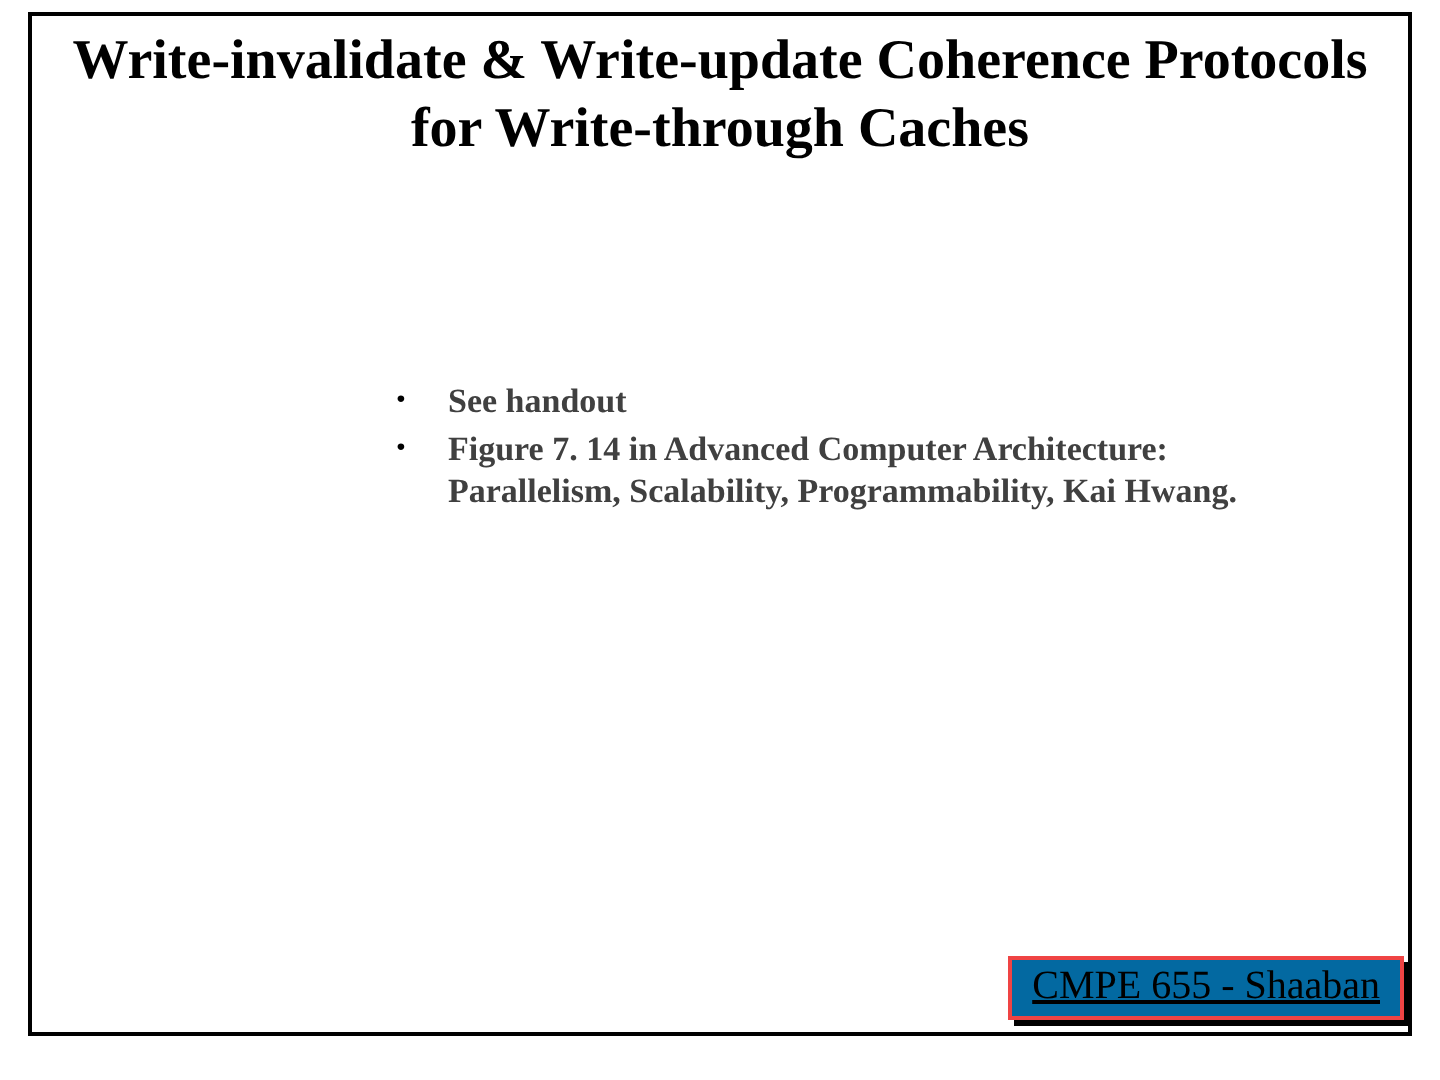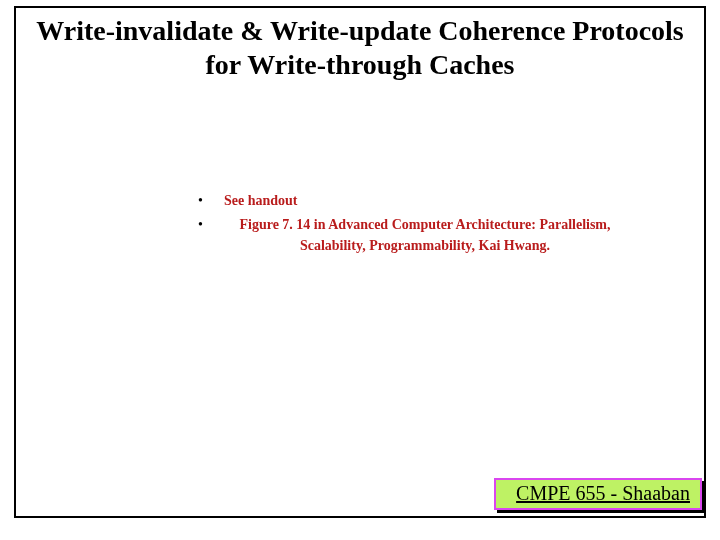--- a/index.html
+++ b/index.html
@@ -43,34 +43,33 @@
   .dot {
     width: 28px;
     flex: 0 0 28px;
     font-size: 14px;
     line-height: 22px;
     color: #000;
     text-align: left;
     padding-left: 2px;
   }
   .btext {
-    font-size: 14px;
+    font-size: 17px;
     line-height: 21px;
     font-weight: bold;
-    color: #b91c1c;
-    text-align: center;
+    color: #404040;
   }
   .footer-box {
     position: absolute;
     right: 18px;
     bottom: 30px;
-    border: 2px solid #d946ef;
+    border: 2px solid #ef4444;
     box-shadow: 3px 3px 0 #000;
-    background: #bef264;
-    padding: 2px 10px 3px 20px;
+    background: #0369a1;
+    padding: 2px 10px 3px 10px;
     font-size: 20px;
     font-weight: 400;
     color: #000;
     text-decoration: underline;
   }
   .footer-line {
     position: absolute;
     right: 20px;
     bottom: 12px;
     font-size: 11px;

